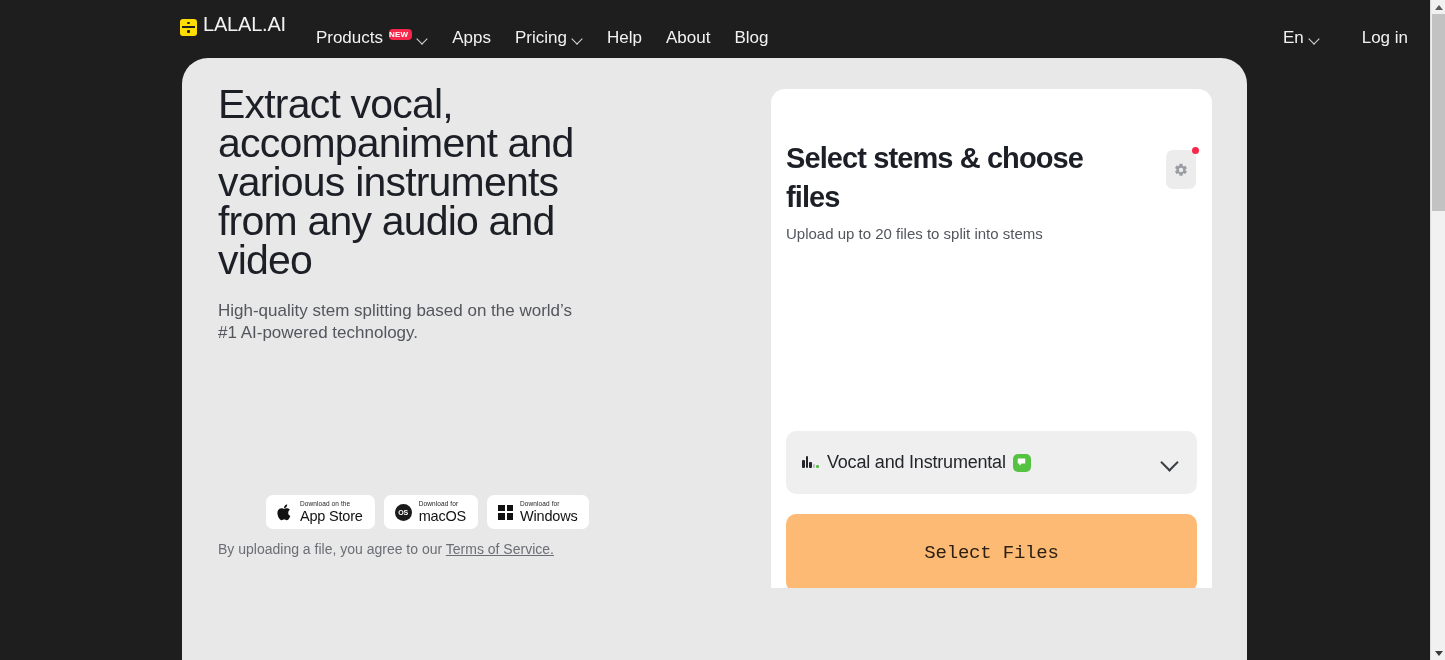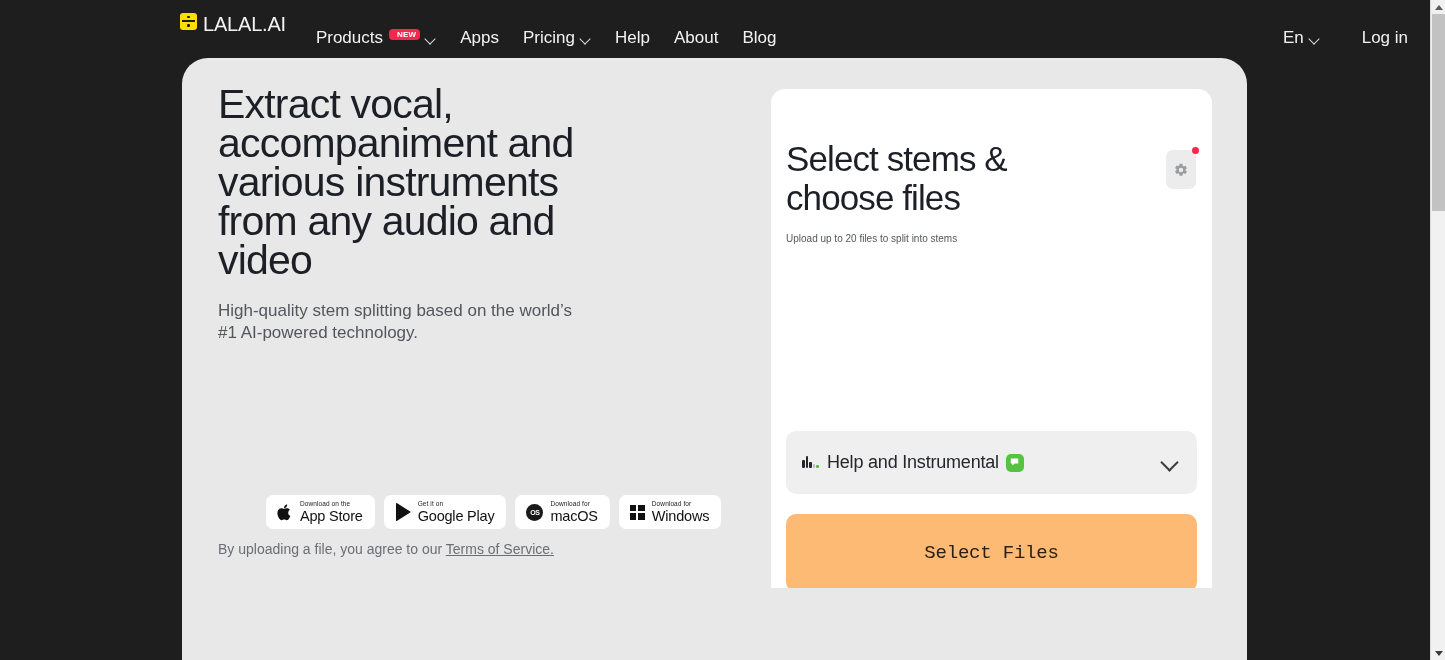--- a/index.html
+++ b/index.html
@@ -28,21 +28,21 @@
     height: 48px;
     display: flex;
     align-items: center;
     background: #1e1e1e;
     padding-left: 180px;
     padding-right: 22px;
   }
 
   .brand {
     display: flex;
-    align-items: flex-start;
+    align-items: flex-end;
     gap: 6px;
     margin-right: 30px;
     cursor: pointer;
   }
   .brand-mark {
     width: 17px; height: 17px;
     background: #FFDD00;
     border-radius: 3px;
     position: relative;
     flex: none;
@@ -86,21 +86,21 @@
     white-space: nowrap;
     margin-top: 28px;
   }
   .badge-new {
     background: #F6274B;
     color: #ffffff;
     font-size: 8px;
     font-weight: bold;
     letter-spacing: 0.2px;
     border-radius: 4px;
-    padding: 2px 4px 1px 8px;
+    padding: 2px 4px 1px 0;
     line-height: 1;
     margin-left: 2px;
     margin-top: -7px;
   }
   .chev {
     width: 11px; height: 11px;
     display: inline-block;
     position: relative;
     margin-left: 1px;
     margin-top: 2px;
@@ -239,29 +239,29 @@
     border-radius: 14px;
   }
 
   .panel-head {
     position: absolute;
     left: 15px;
     top: 50px;
     width: 330px;
   }
   .panel-title {
-    font-size: 35px;
+    font-size: 29px;
     line-height: 39px;
     color: #1c1f26;
     letter-spacing: -0.9px;
-    font-weight: 400;
+    font-weight: 700;
   }
   .panel-subtitle {
-    margin-top: 16px;
-    font-size: 10px;
+    margin-top: 8px;
+    font-size: 15px;
     color: #53565c;
   }
 
   .settings-btn {
     position: absolute;
     right: 16px;
     top: 61px;
     width: 30px; height: 39px;
     background: #ececec;
     border-radius: 7px;
@@ -476,31 +476,20 @@
           <svg width="16" height="19" viewBox="0 0 16 19">
               <path fill="#111" d="M11.2 9.9c0-2 1.6-3 1.7-3.1-0.9-1.4-2.4-1.5-2.9-1.6-1.2-0.1-2.4 0.7-3 0.7-0.6 0-1.6-0.7-2.6-0.7-1.3 0-2.6 0.8-3.3 2-1.4 2.4-0.4 6 1 8 0.7 1 1.5 2.1 2.5 2 1 0 1.4-0.6 2.6-0.6 1.2 0 1.5 0.6 2.6 0.6 1.1 0 1.8-1 2.4-2 0.8-1.1 1.1-2.2 1.1-2.3 0 0-2.1-0.8-2.1-3zM9.4 4c0.5-0.7 0.9-1.6 0.8-2.5-0.8 0-1.8 0.5-2.4 1.2-0.5 0.6-1 1.6-0.8 2.5 0.9 0.1 1.8-0.5 2.4-1.2z"></path>
             </svg>
         </span>
         <span class="badge-txt">
           <span class="badge-small">Download on the</span>
           <span class="badge-big">App Store</span>
         </span>
       </div>
 
-      <div class="badge-btn">
-        <span class="badge-ic">
-          <svg width="16" height="18" viewBox="0 0 16 18">
-              <path fill="#111" d="M1 0.6v16.8c0 0.4 0.4 0.7 0.8 0.5l13.4-8.3c0.4-0.2 0.4-0.8 0-1L1.8 0.1C1.4-0.1 1 0.2 1 0.6z"></path>
-            </svg>
-        </span>
-        <span class="badge-txt">
-          <span class="badge-small">Get it on</span>
-          <span class="badge-big">Google Play</span>
-        </span>
-      </div>
 
       <div class="badge-btn">
         <span class="badge-ic">
           <span class="macos-circle">OS</span>
         </span>
         <span class="badge-txt">
           <span class="badge-small">Download for</span>
           <span class="badge-big">macOS</span>
         </span>
       </div>
@@ -541,21 +530,21 @@
       </div>
 
       <div class="stem-select">
         <span class="eq-icon">
           <i></i>
             <i></i>
             <i></i>
             <i></i>
             <i></i>
         </span>
-        <span class="stem-label">Help and Instrumental</span>
+        <span class="stem-label">Vocal and Instrumental</span>
         <span class="green-badge">
           <svg width="11" height="11" viewBox="0 0 12 12">
               <path fill="#ffffff" d="M2.4 1.6h7.2c.3 0 .5.2.5.5v4.6c0 .3-.2.5-.5.5H6.2l-2 1.9c-.2.2-.5 0-.5-.2V7.2H2.4c-.3 0-.5-.2-.5-.5V2.1c0-.3.2-.5.5-.5z"></path>
             </svg>
         </span>
         <span class="chev-down-big"></span>
       </div>
 
       <button class="select-files">Select Files</button>
 

